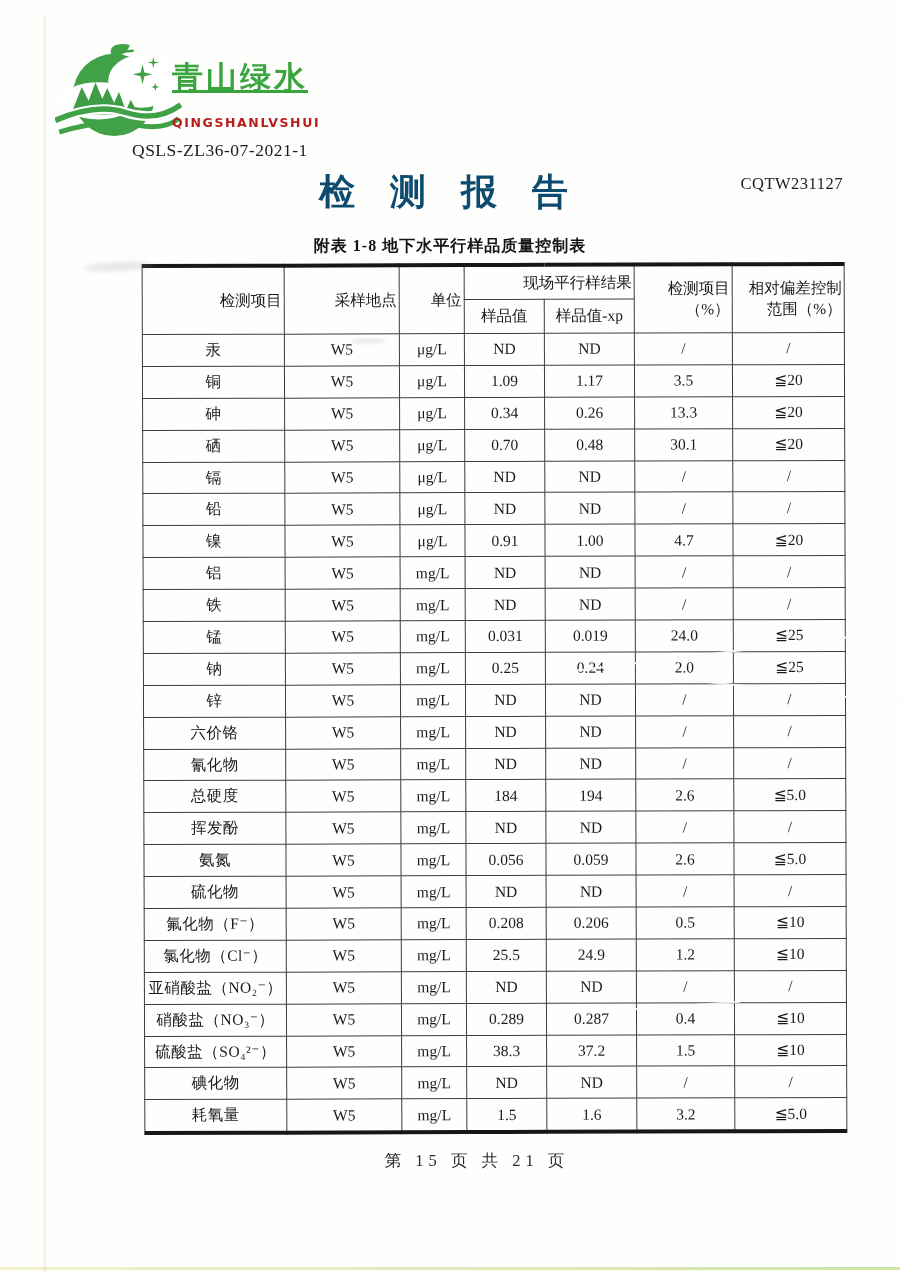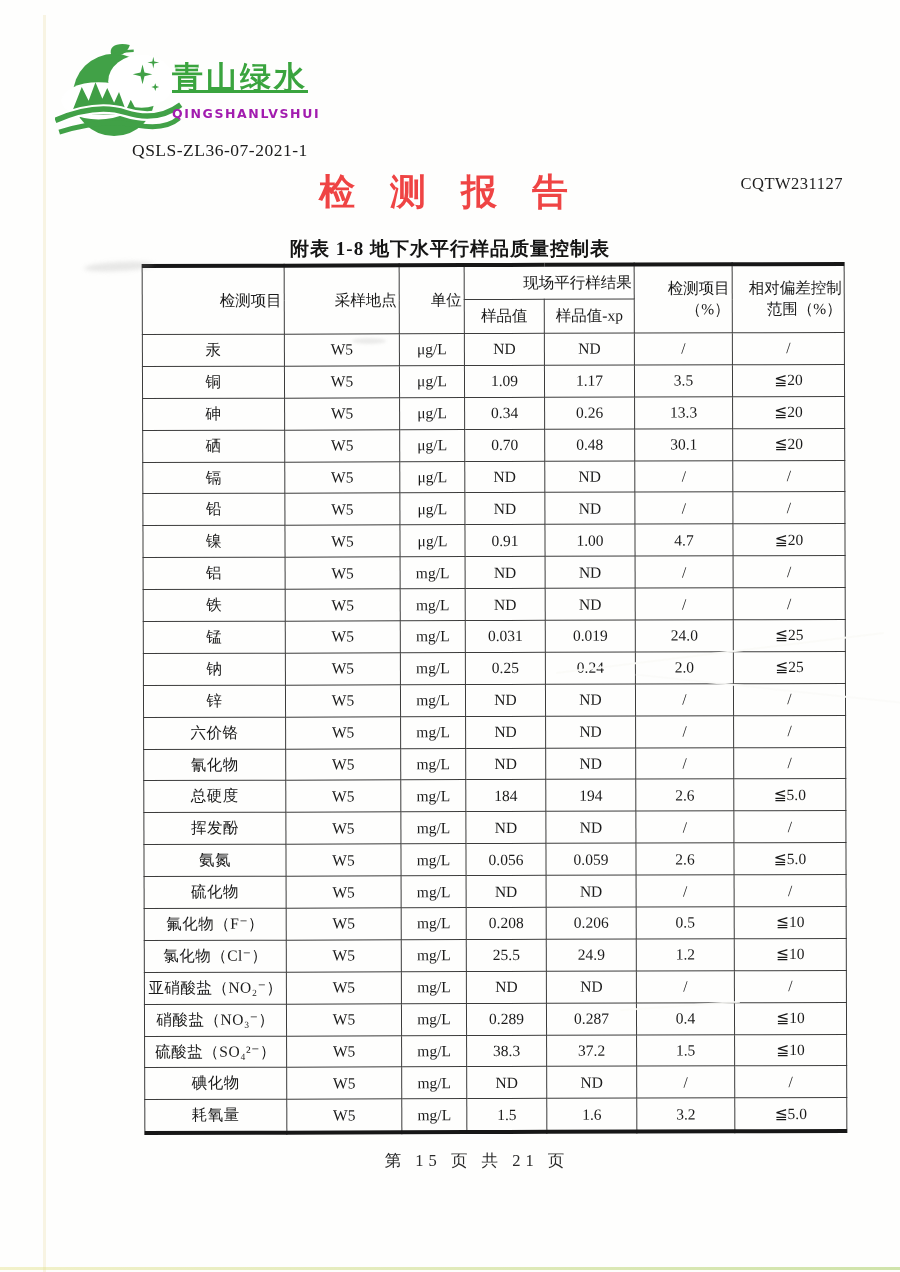--- a/index.html
+++ b/index.html
@@ -11,32 +11,32 @@
   }
   
   .logo-wrap{position:absolute;left:55px;top:42px;width:128px;height:98px;}
   .brand-text{position:absolute;left:172px;top:60px;}
   .brand-cn{
     font-family:"DejaVu Sans","Liberation Sans",sans-serif;
     font-size:31px;font-weight:bold;color:#3aa43e;letter-spacing:3px;line-height:1.1;text-decoration:underline;
   }
   .brand-en{
     font-family:"DejaVu Sans","Liberation Sans",sans-serif;
-    font-size:12.5px;font-weight:bold;color:#a21caf;letter-spacing:1.6px;margin-top:12px;
+    font-size:12.5px;font-weight:bold;color:#b91c1c;letter-spacing:1.6px;margin-top:21px;
   }
   .code-left{position:absolute;left:132px;top:140px;font-size:17.5px;letter-spacing:.5px;}
   .code-right{position:absolute;right:57px;top:150px;font-size:16.5px;letter-spacing:.5px;margin-top:24px;}
   
   .doc-title{
     position:absolute;left:44px;top:168px;width:812px;text-align:center;
-    font-size:36px;font-weight:bold;letter-spacing:13px;color:#ef4444;
+    font-size:36px;font-weight:bold;letter-spacing:13px;color:#0c4a6e;
   }
   .table-caption{
     position:absolute;left:44px;top:236px;width:812px;text-align:center;
-    font-size:19px;font-weight:bold;letter-spacing:1px;color:#141414;
+    font-size:16px;font-weight:bold;letter-spacing:1px;color:#141414;
   }
   
   .table-area{position:absolute;left:143px;top:263px;transform:rotate(-0.18deg);}
   table{
     border-collapse:collapse;table-layout:fixed;
     font-size:15.5px;color:#1b1b1b;
   }
   th,td{
     border:1px solid #3c3c3c;
     text-align:center;vertical-align:middle;

